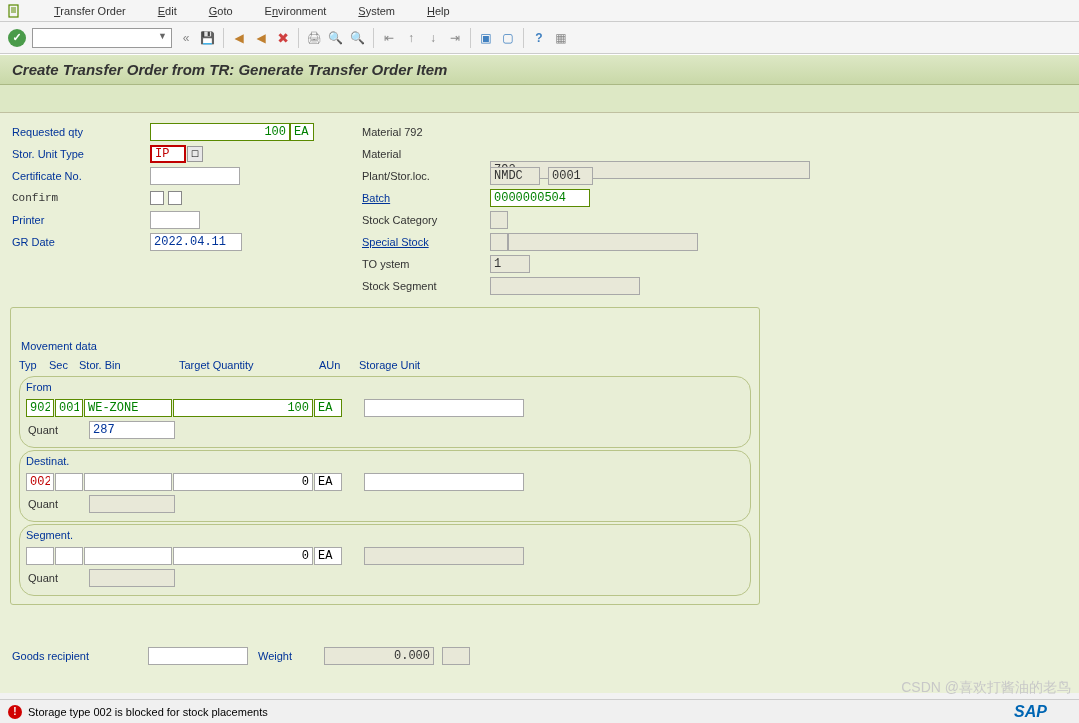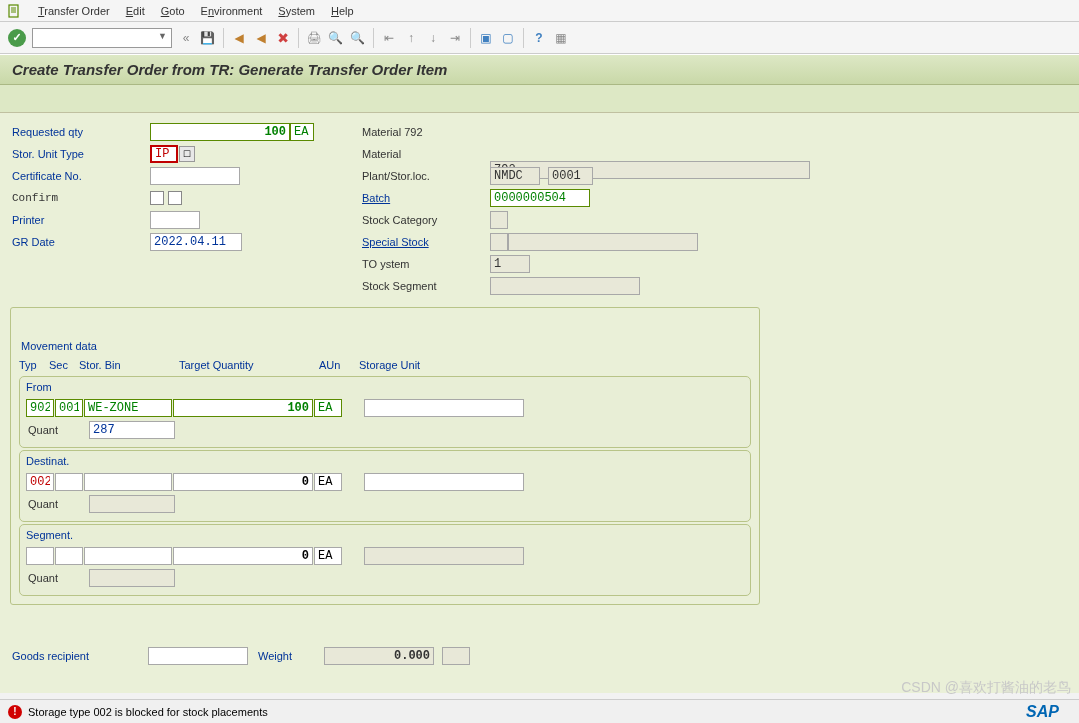--- a/index.html
+++ b/index.html
@@ -1,17 +1,17 @@
 <!DOCTYPE html>
 <html><head>
 <meta charset="utf-8">
 <style>
 * { box-sizing: border-box; margin: 0; padding: 0; font-family: Arial, sans-serif; font-size: 11px; }
 body { background: #f2f2f2; width: 1079px; height: 723px; overflow: hidden; position: relative; }
-.menubar { background: #f5f5f5; border-bottom: 1px solid #ccc; height: 22px; display: flex; align-items: center; padding-left: 6px; }
+.menubar { background: #f5f5f5; border-bottom: 1px solid #ccc; height: 22px; display: flex; align-items: center; padding-left: 6px; gap: 16px; }
 .menu-doc-icon { width: 16px; height: 16px; margin-right: 8px; display: flex; align-items: center; justify-content: center; }
 .menu-item { color: #333; padding: 2px 8px; cursor: pointer; }
 .menu-item u { text-decoration: underline; }
 .toolbar { background: #f5f5f5; border-bottom: 1px solid #ccc; height: 32px; display: flex; align-items: center; padding-left: 8px; gap: 2px; }
 .tb-check { width: 18px; height: 18px; border-radius: 50%; background: #4a9b4a; display: flex; align-items: center; justify-content: center; color: #fff; font-weight: bold; margin-right:4px;}
 .tb-combo { width: 140px; height: 20px; border: 1px solid #999; background: #fff; margin-right: 2px; position: relative; }
 .tb-combo::after { content:"▼"; position:absolute; right:4px; top:2px; font-size:9px; color:#666;}
 .tb-sep { width: 1px; height: 20px; background: #ccc; margin: 0 3px; }
 .tb-icon { width: 20px; height: 20px; display: flex; align-items: center; justify-content: center; color: #888; font-size: 12px; }
 .tb-icon.enabled {color:#c08030;}
@@ -23,37 +23,37 @@
 .subtoolbar { background: #dde8c5; height: 28px; border-bottom:1px solid #c0c0a0;}
 .content { background: #eaf0d8; padding: 8px 10px; height: 580px; position:relative;}
 .row { display: flex; align-items: center; height: 22px; }
 .lbl { color: #003399; width: 140px; padding-left: 2px;}
 .lbl-black {color:#333;}
 .lbl-link {color:#003399; text-decoration:underline; cursor:pointer;}
 .inp { border: 1px solid #a8a8a8; background: #fff; height: 18px; padding: 1px 3px; font-family: 'Courier New', monospace; font-size: 12px; }
 .inp.ro { background: #e8e8d8; color:#333;}
 .inp.highlight { background:#fff; border:1px solid #5a8a00; color:#008000;}
 .inp.error { background:#fff; border:2px solid #c00000; color:#c00000;}
-.inp.r {text-align:right; padding-right:3px;font-weight:bold;}
+.inp.r {text-align:right; padding-right:3px;}
 .cb {width:14px; height:14px; border:1px solid #888; background:#fff; display:inline-block;}
 .f4 {width:16px; height:16px; border:1px solid #999; background:#e8e8e8; margin-left:1px; display:flex; align-items:center; justify-content:center; font-size:9px;}
 .two-col {display:flex; gap:20px;}
 .col-l {width:330px;}
 .col-r {flex:1;}
 .panel { border:1px solid #b8c488; background:#eaf0d8; margin-top:10px; padding:0 8px 8px 8px; width:750px; border-radius:3px;}
 .panel-title {color:#003399; padding:4px 2px; font-size:11px;margin-top:28px;}
 .movhdr {display:flex; height:18px; align-items:center;}
 .movhdr span {color:#003399;}
-.subpanel {border:1px solid #b8c488; border-radius:5px; margin-top:2px; padding:4px 6px 6px 6px; background:#e8eed6;}
+.subpanel {border:1px solid #b8c488; border-radius:15px; margin-top:2px; padding:4px 6px 6px 6px; background:#e8eed6;}
 .sub-ttl {color:#003399; font-size:11px; margin-bottom:4px;}
 .mrow {display:flex; align-items:center; height:22px; gap:1px;}
 .bottom-row {position:absolute; bottom:28px; left:10px; display:flex; align-items:center; gap:8px;}
 .statusbar {position:absolute; bottom:0; left:0; right:0; height:24px; background:#f0f0f0; border-top:1px solid #ccc; display:flex; align-items:center; padding-left:8px;}
 .status-icon {width:14px; height:14px; border-radius:50%; background:#d00000; color:#fff; display:flex; align-items:center; justify-content:center; font-weight:bold; font-size: 10px; margin-right:6px;}
-.sap-logo {position:absolute; right:20px; bottom:2px; font-weight:bold; font-style:italic; color:#0066b3; font-size:16px;}
+.sap-logo {position:absolute; right:32px; bottom:2px; font-weight:bold; font-style:italic; color:#0066b3; font-size:16px;}
 .watermark {position:absolute; right:8px; bottom:26px; color:#c8c8c8; font-size:14px; font-family:sans-serif;}
 </style>
 </head>
 <body>
 
 <div class="menubar">
   <span class="menu-doc-icon">
     <svg width="14" height="14">
         <rect x="2" y="1" width="9" height="12" fill="none" stroke="#5a8a00" stroke-width="1.2"></rect>
         <path d="M4 4h5M4 6h5M4 8h5" stroke="#5a8a00" stroke-width="1"></path>
@@ -101,21 +101,21 @@
 <div class="content">
   <div class="two-col">
     <div class="col-l">
       <div class="row">
         <span class="lbl">Requested qty</span>
         <input class="inp highlight r" style="width: 140px;" value="100">
         <input class="inp highlight" style="width: 24px;" value="EA">
       </div>
       <div class="row">
         <span class="lbl">Stor. Unit Type</span>
-        <input class="inp error" style="width: 28px;" value="IP">
+        <input class="inp error" style="width: 36px;" value="IP">
         <span class="f4">☐</span>
       </div>
       <div class="row">
         <span class="lbl">Certificate No.</span>
         <input class="inp" style="width: 90px;" value="">
       </div>
       <div class="row">
         <span class="lbl lbl-black" style="font-family:'Courier New'">Confirm</span>
         <span class="cb"></span>
         <span style="width:4px"></span>

